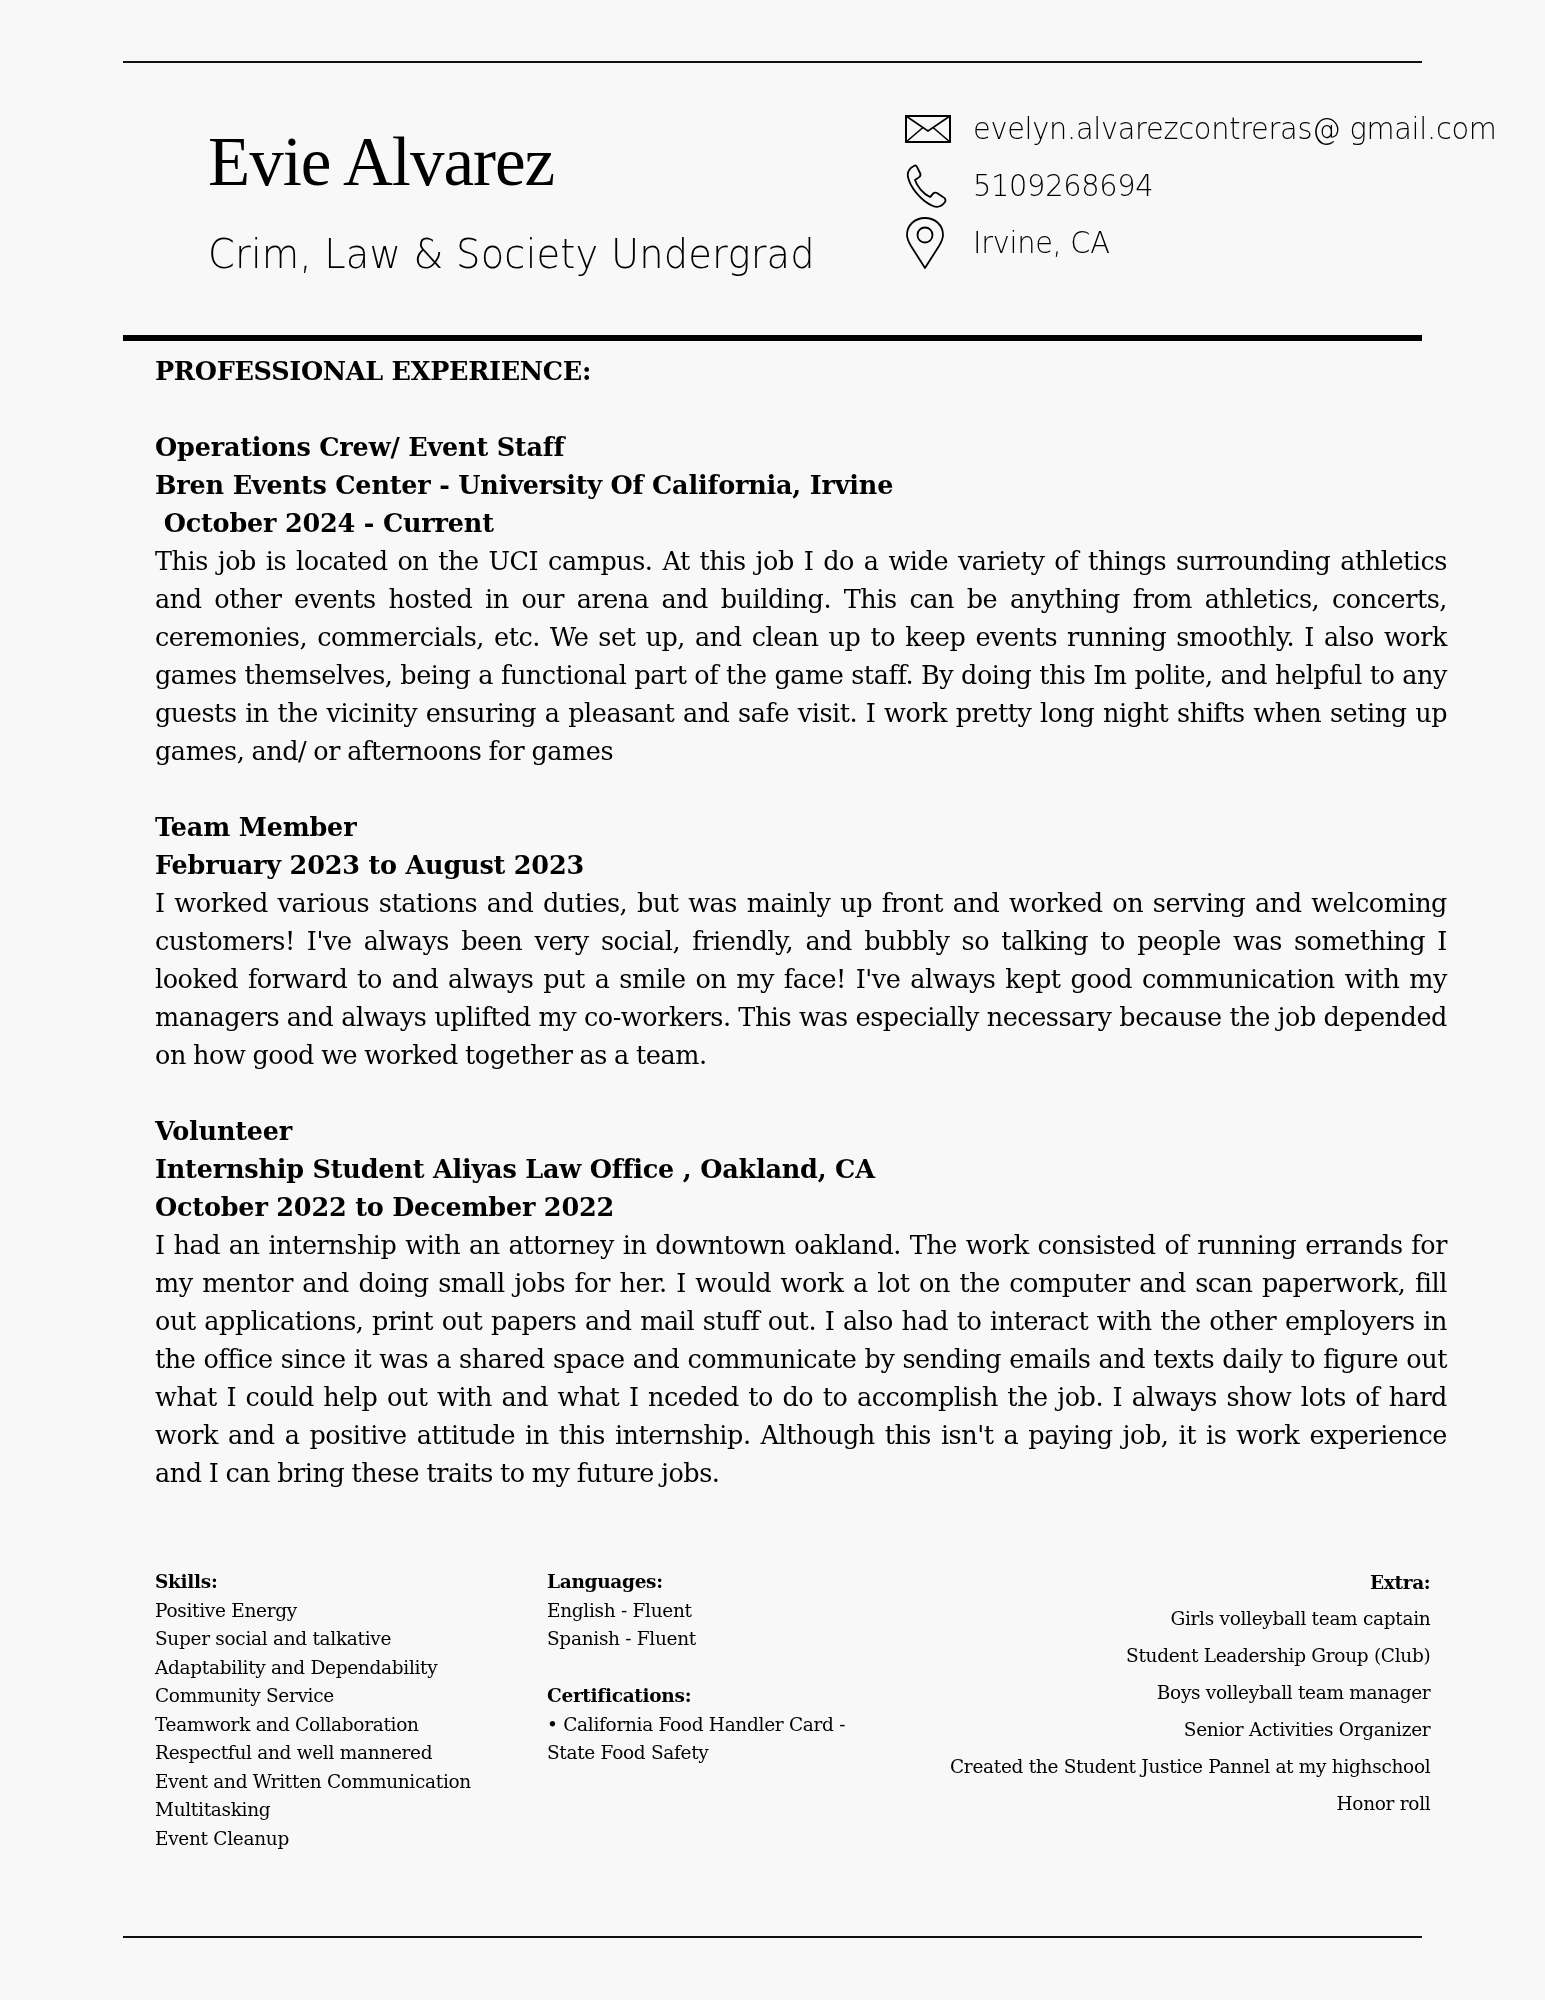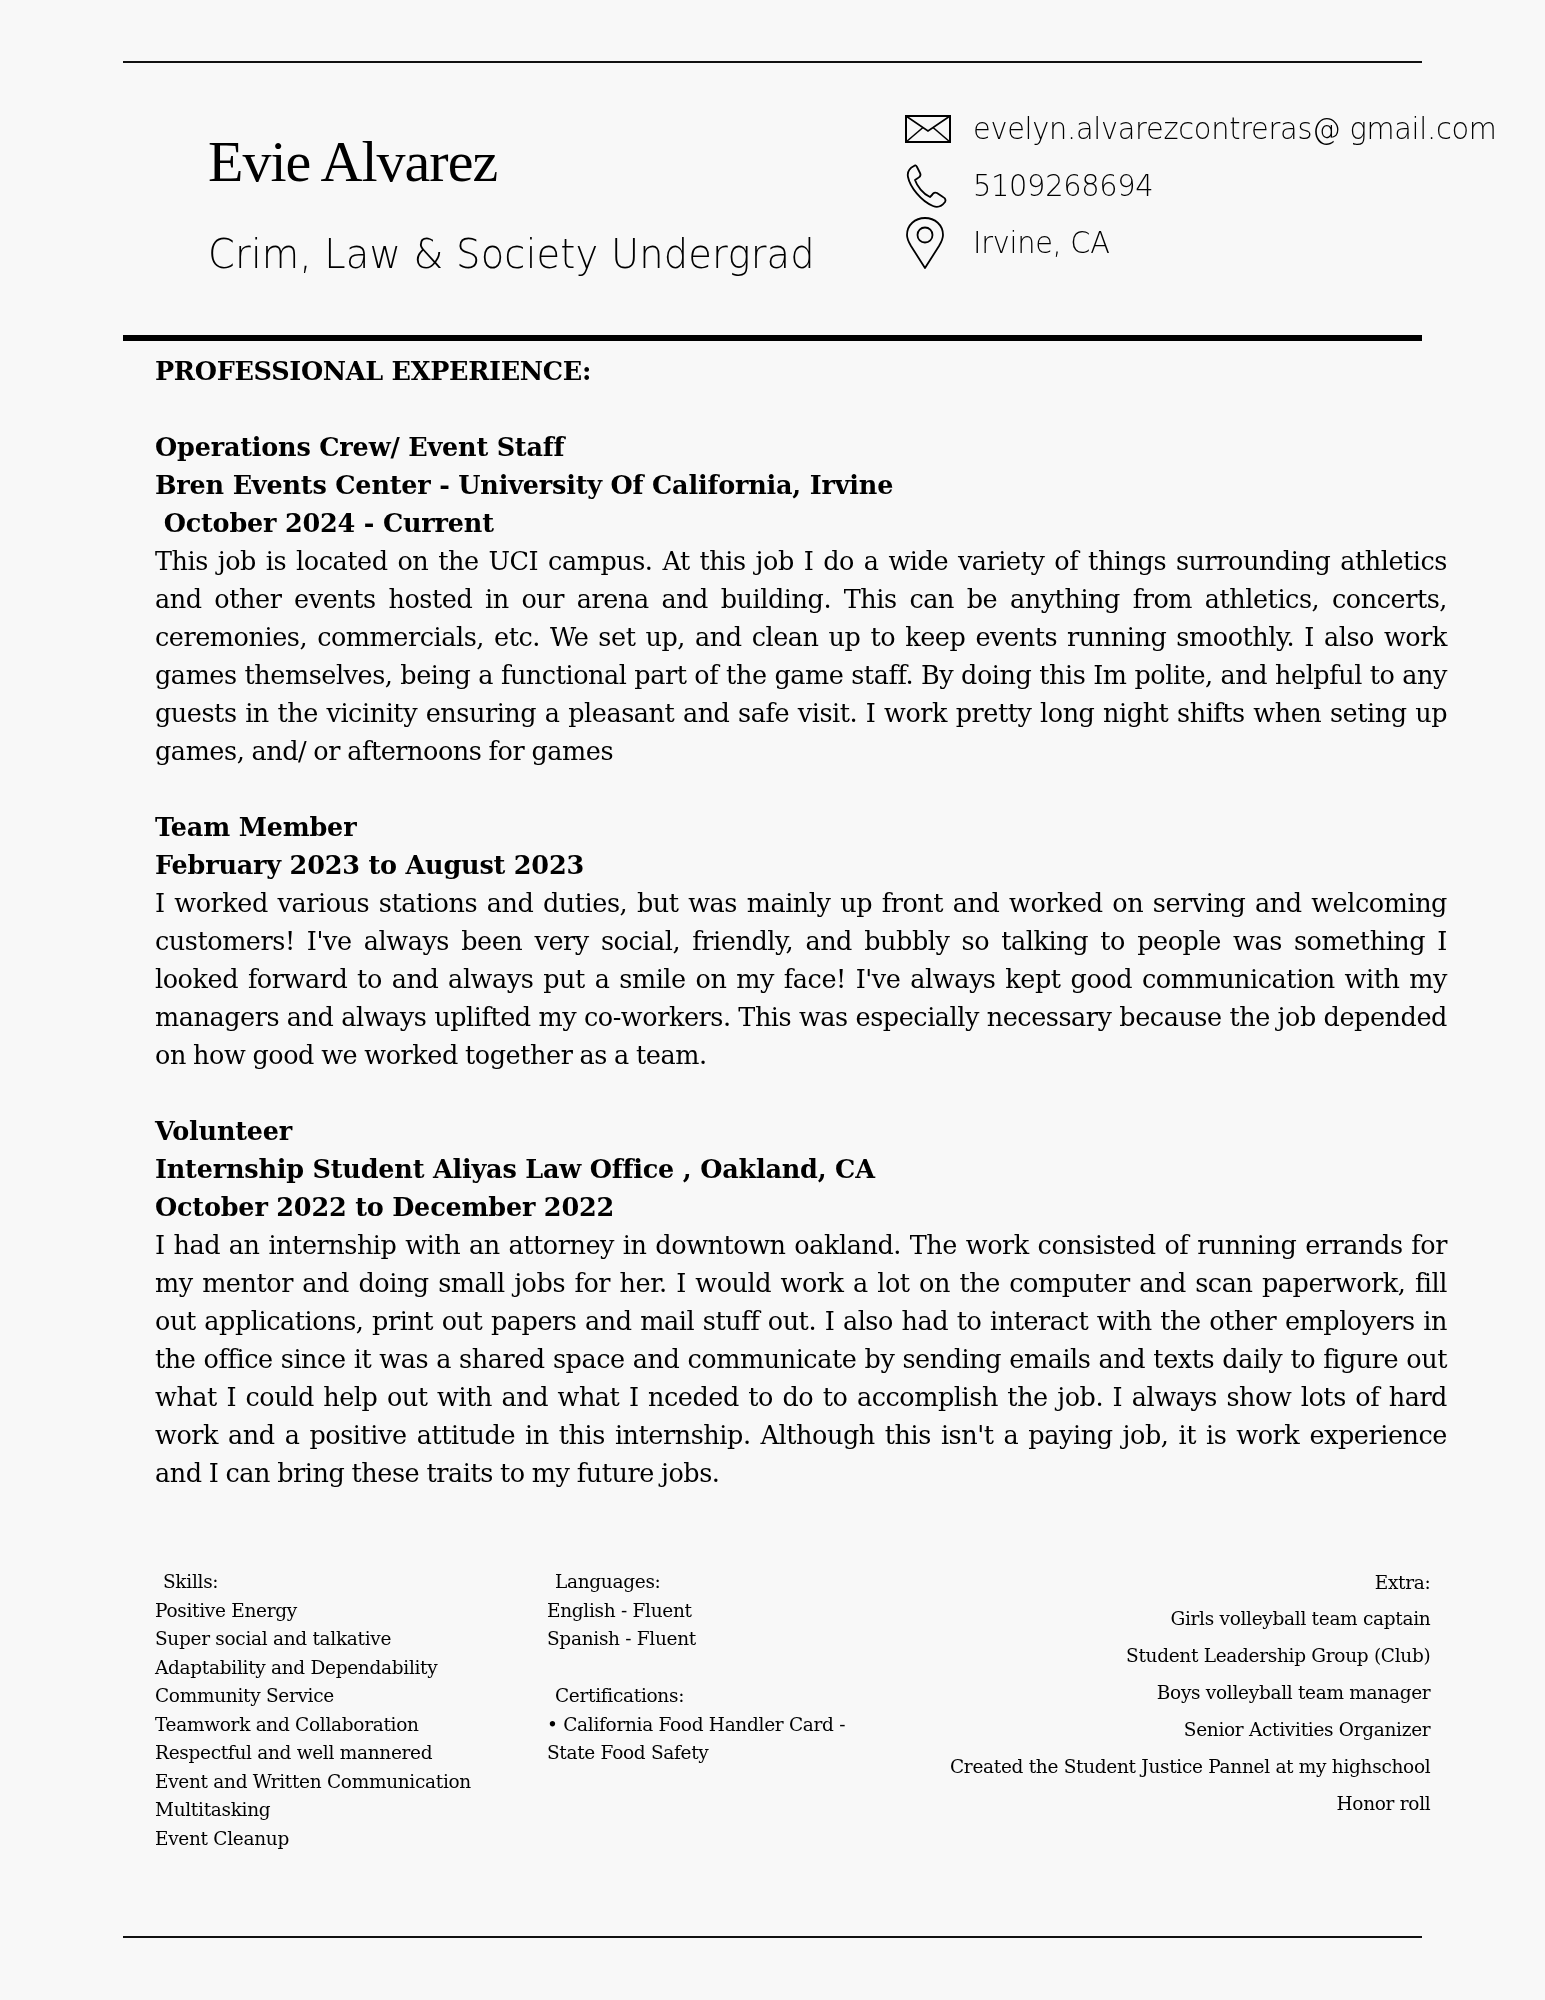--- a/index.html
+++ b/index.html
@@ -23,21 +23,21 @@
     }
     .rule-top { top: 61px; height: 2px; }
     .rule-mid { top: 335px; height: 6px; background: #000; }
     .rule-bottom { top: 1936px; height: 2px; }
 
     .name {
       position: absolute;
       left: 208px;
       top: 112px;
       font-family: "Liberation Serif", "DejaVu Serif", serif;
-      font-size: 58px;
+      font-size: 69px;
       line-height: 100px;
       letter-spacing: -1px;
       white-space: nowrap;
     }
     .subtitle {
       position: absolute;
       left: 208px;
       top: 228px;
       font-family: "DejaVu Sans", "Liberation Sans", sans-serif;
       font-weight: 200;
@@ -107,21 +107,21 @@
       position: absolute;
       top: 1568px;
       font-family: "DejaVu Serif", "Liberation Serif", serif;
       font-size: 18.5px;
       line-height: 28.5px;
       letter-spacing: -0.3px;
     }
     .col-skills { left: 155px; }
     .col-langs { left: 547px; }
     .col-extra { left: 950px; text-align: right; }
-    .col-title { font-weight: normal; margin-left: 8px; }
+    .col-title { font-weight: bold; }
     .col-gap { height: 28.5px; }
     .col-extra .extra-item { line-height: 37px; }
     .col-extra .col-title { line-height: 30px; margin-bottom: 2px; }
   </style>
 </head>
 <body>
 
 <div class="rule rule-top"></div>
 
 <div class="name">Evie Alvarez</div>

